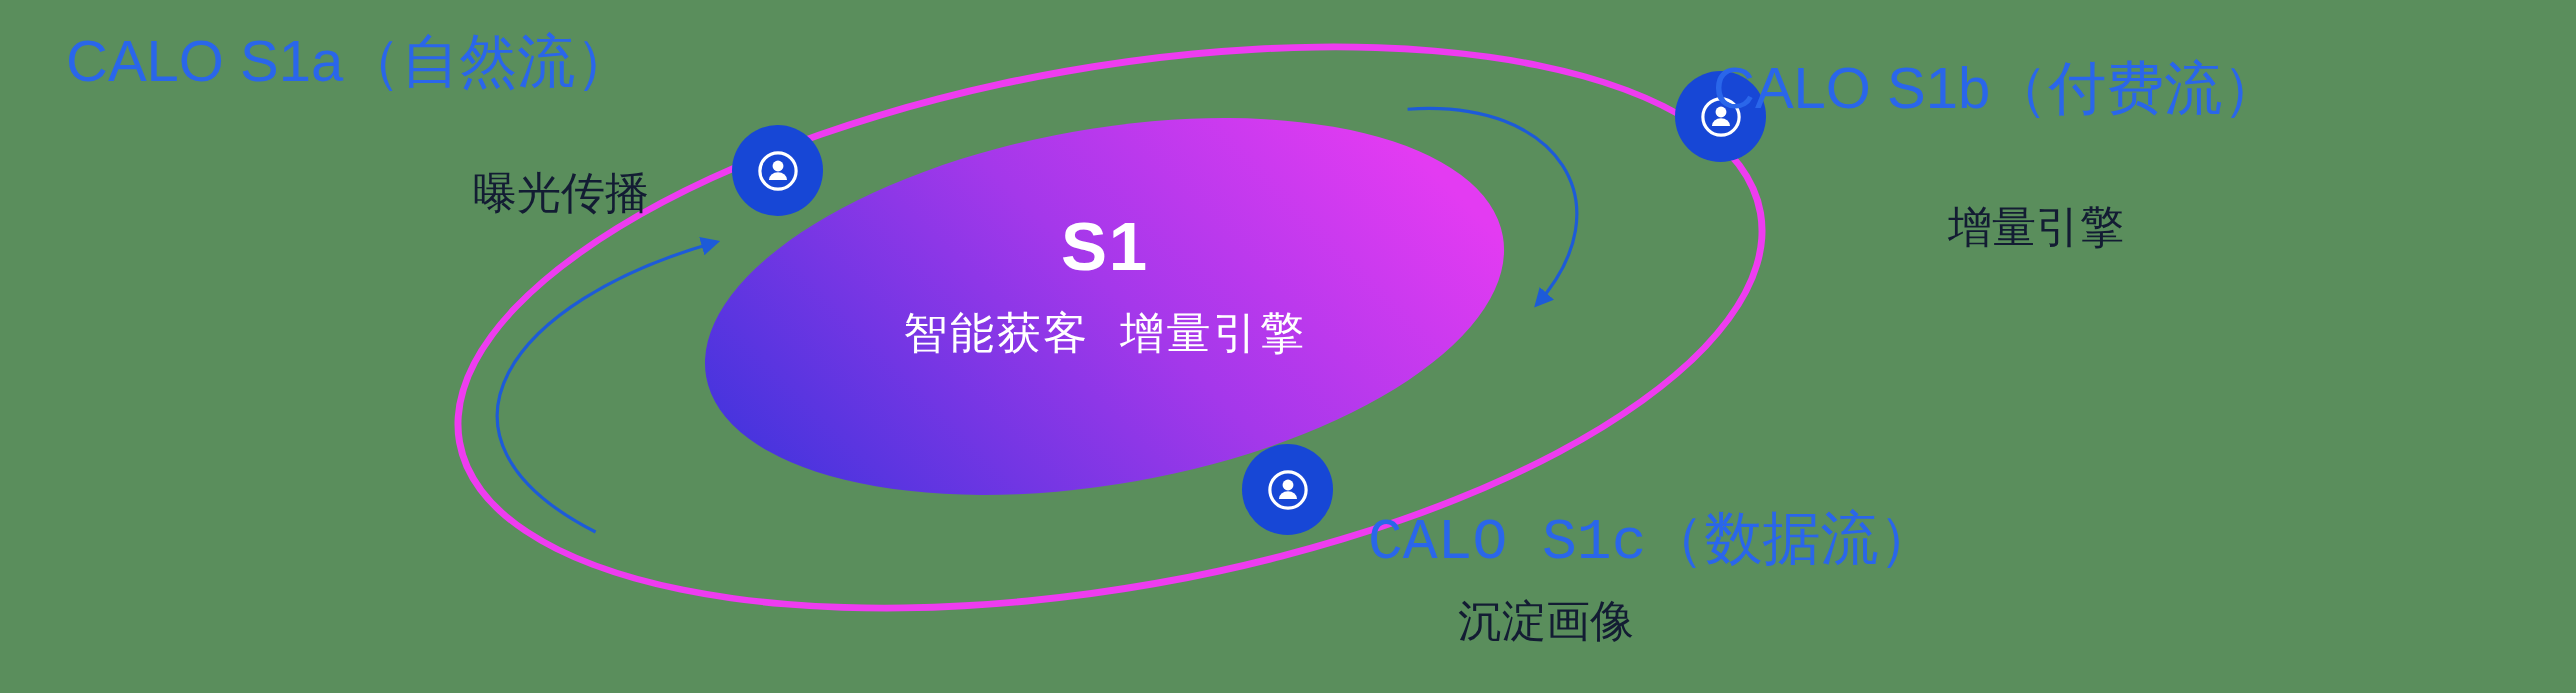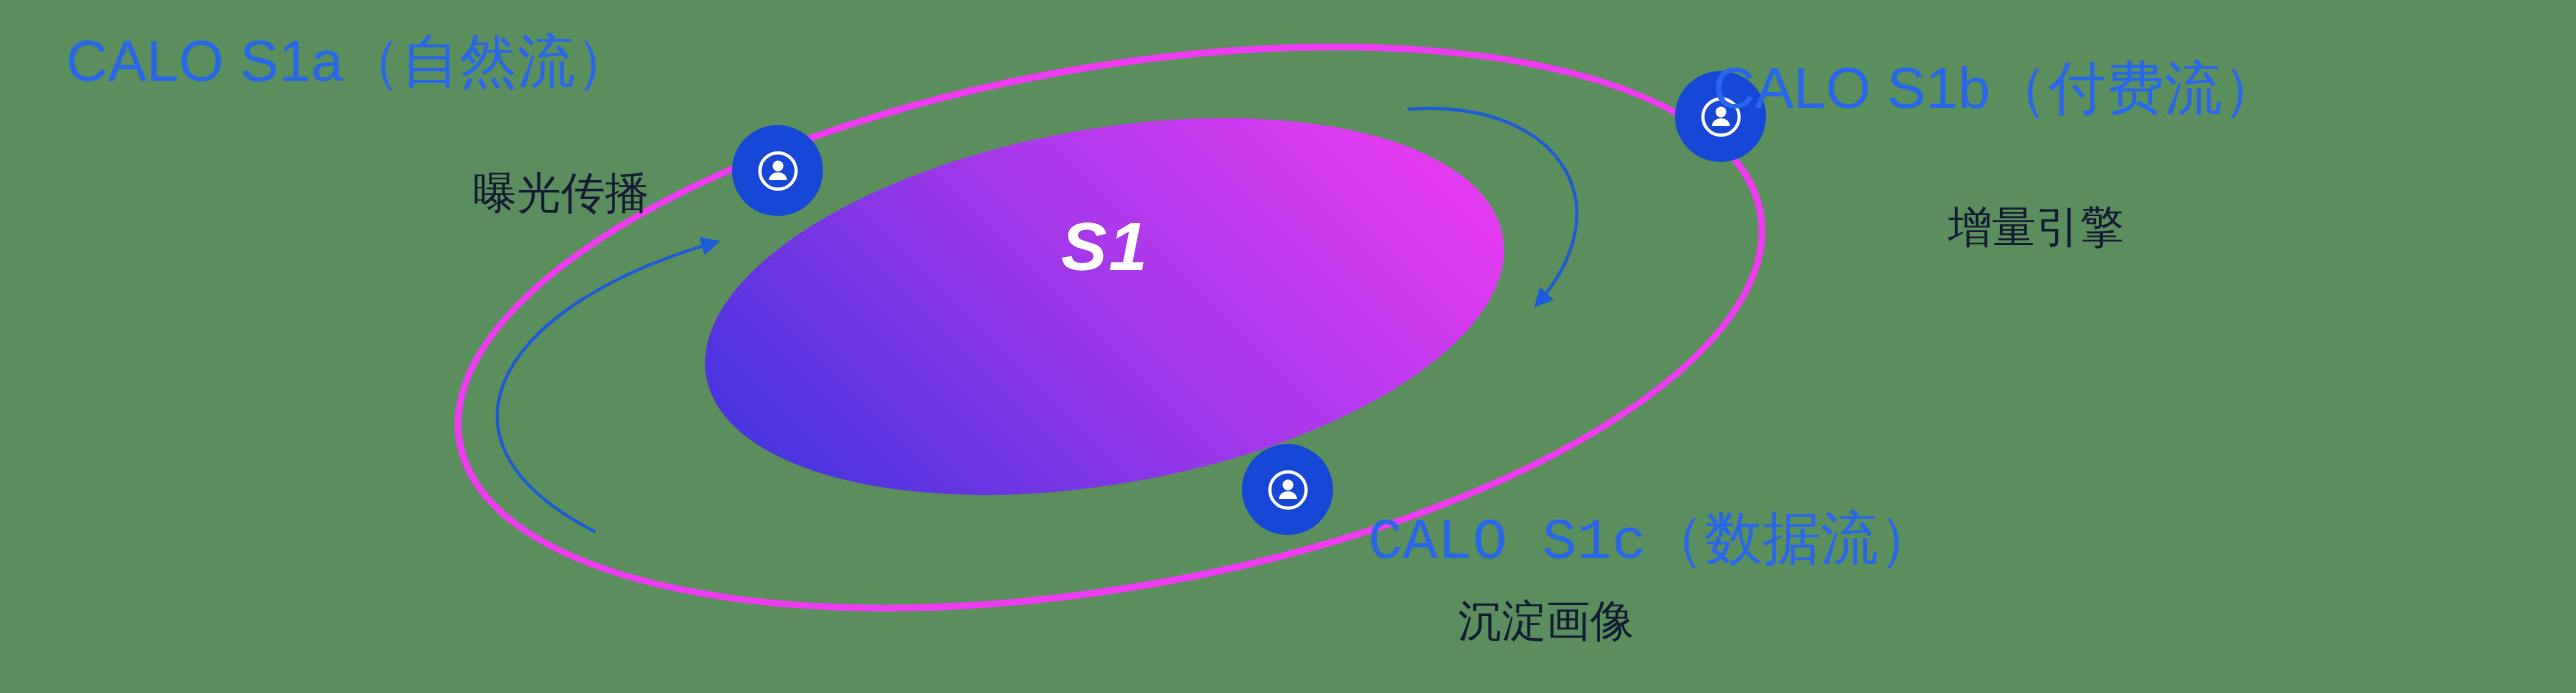--- a/index.html
+++ b/index.html
@@ -30,21 +30,20 @@
     border-radius: 50%;
     background: linear-gradient(55deg, #4434dd 8%, #a438ea 52%, #e33bf2 88%);
     transform: rotate(-10deg);
   }
   .center-text {
     position: absolute;
     left: 832px; top: 207px;
     width: 546px;
     text-align: center;
     color: #ffffff;
-    font-style: italic;
   }
   .center-title { font-size: 69px; font-weight: 600; letter-spacing: 1.8px; }
   .center-subtitle { font-size: 44px; font-weight: 500; margin-top: 18px; letter-spacing: 2.7px; white-space: pre; }
   
   .node {
     position: absolute;
     width: 91px; height: 91px;
     border-radius: 50%;
     background: #1747d6;
     display: flex; align-items: center; justify-content: center;
@@ -95,20 +94,21 @@
     </defs>
     <path d="M 655 585 C 450 480 560 330 788 266" fill="none" stroke="#1d5bd8" stroke-width="3.5" marker-end="url(#arrowhead)"></path>
     <path d="M 1548 120 C 1715 108 1788 225 1690 335" fill="none" stroke="#1d5bd8" stroke-width="3.5" marker-end="url(#arrowhead)"></path>
   </svg>
 
   <div class="orbit-ring"></div>
 
   <div class="center-ellipse"></div>
   <div class="center-text">
     <div class="center-title">S1</div>
+    <div class="center-subtitle">智能获客  增量引擎</div>
   </div>
 
   <div class="node node-s1a">
     <svg viewBox="0 0 64 64" aria-hidden="true">
       <circle cx="32" cy="32" r="20" fill="none" stroke="#ffffff" stroke-width="3.5"></circle>
       <circle cx="32" cy="26.5" r="6" fill="#ffffff"></circle>
       <path d="M22 42 a10 8.5 0 0 1 20 0 z" fill="#ffffff"></path>
     </svg>
   </div>
   <div class="label-title title-s1a">CALO S1a（自然流）</div>

